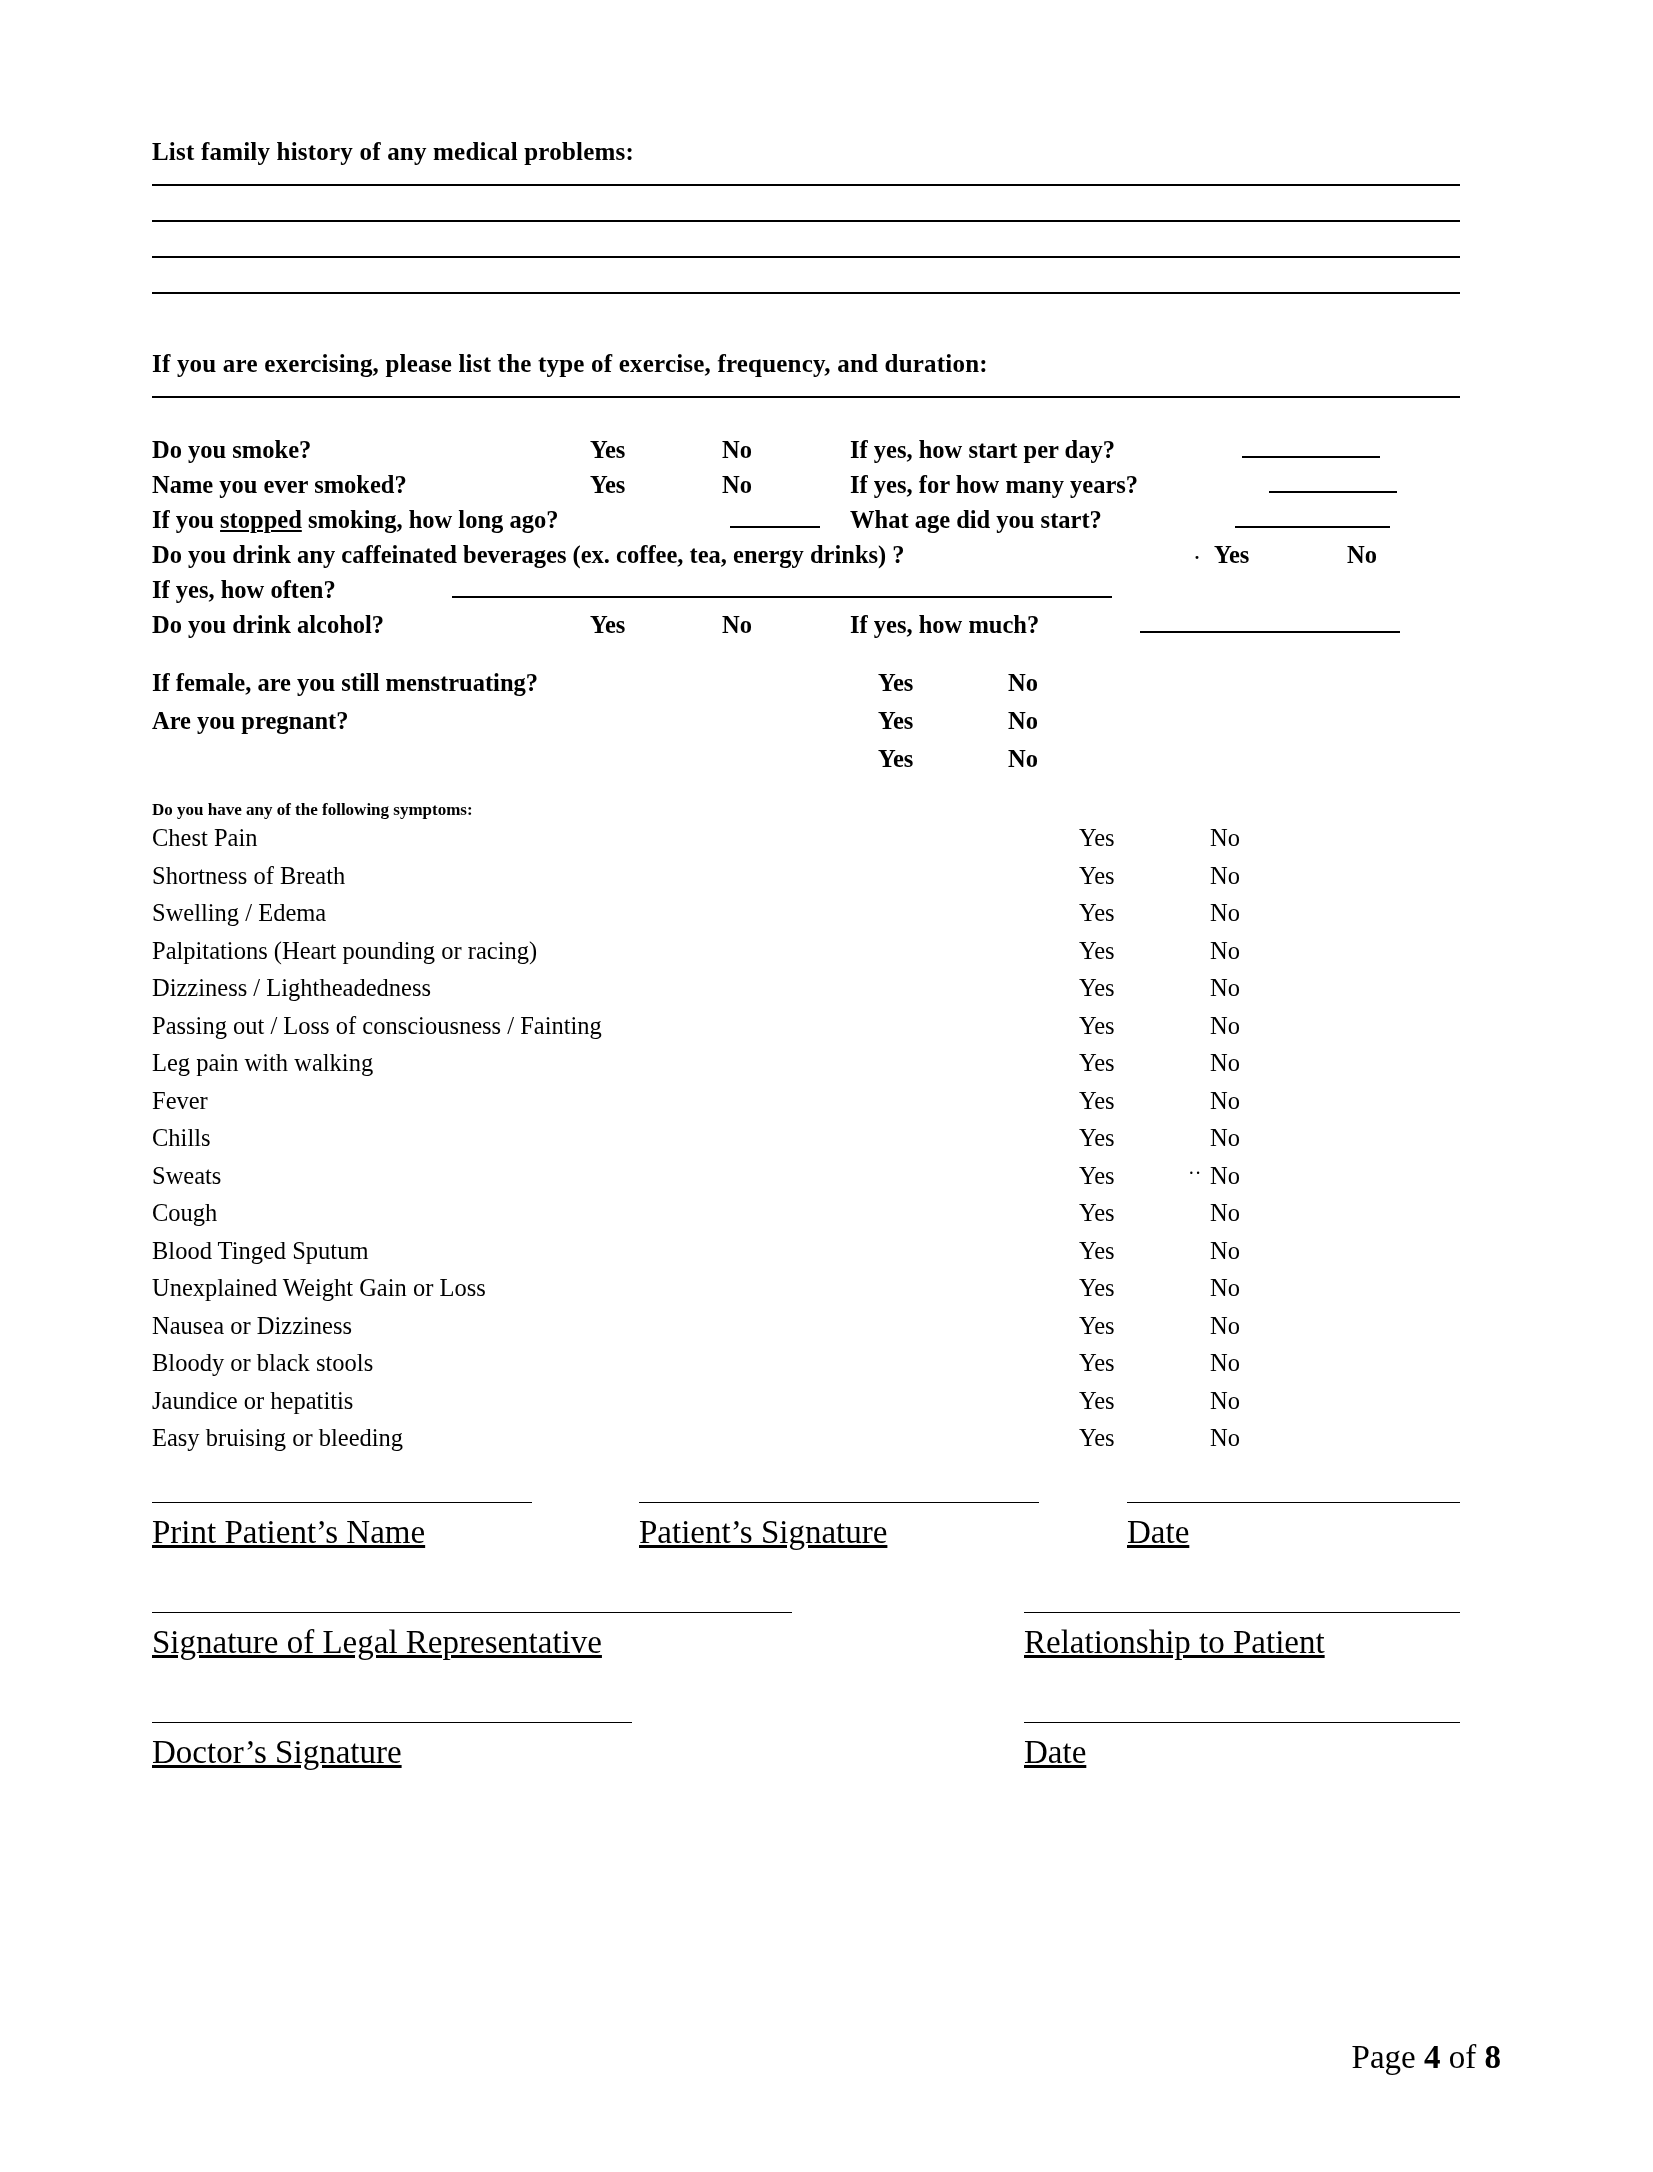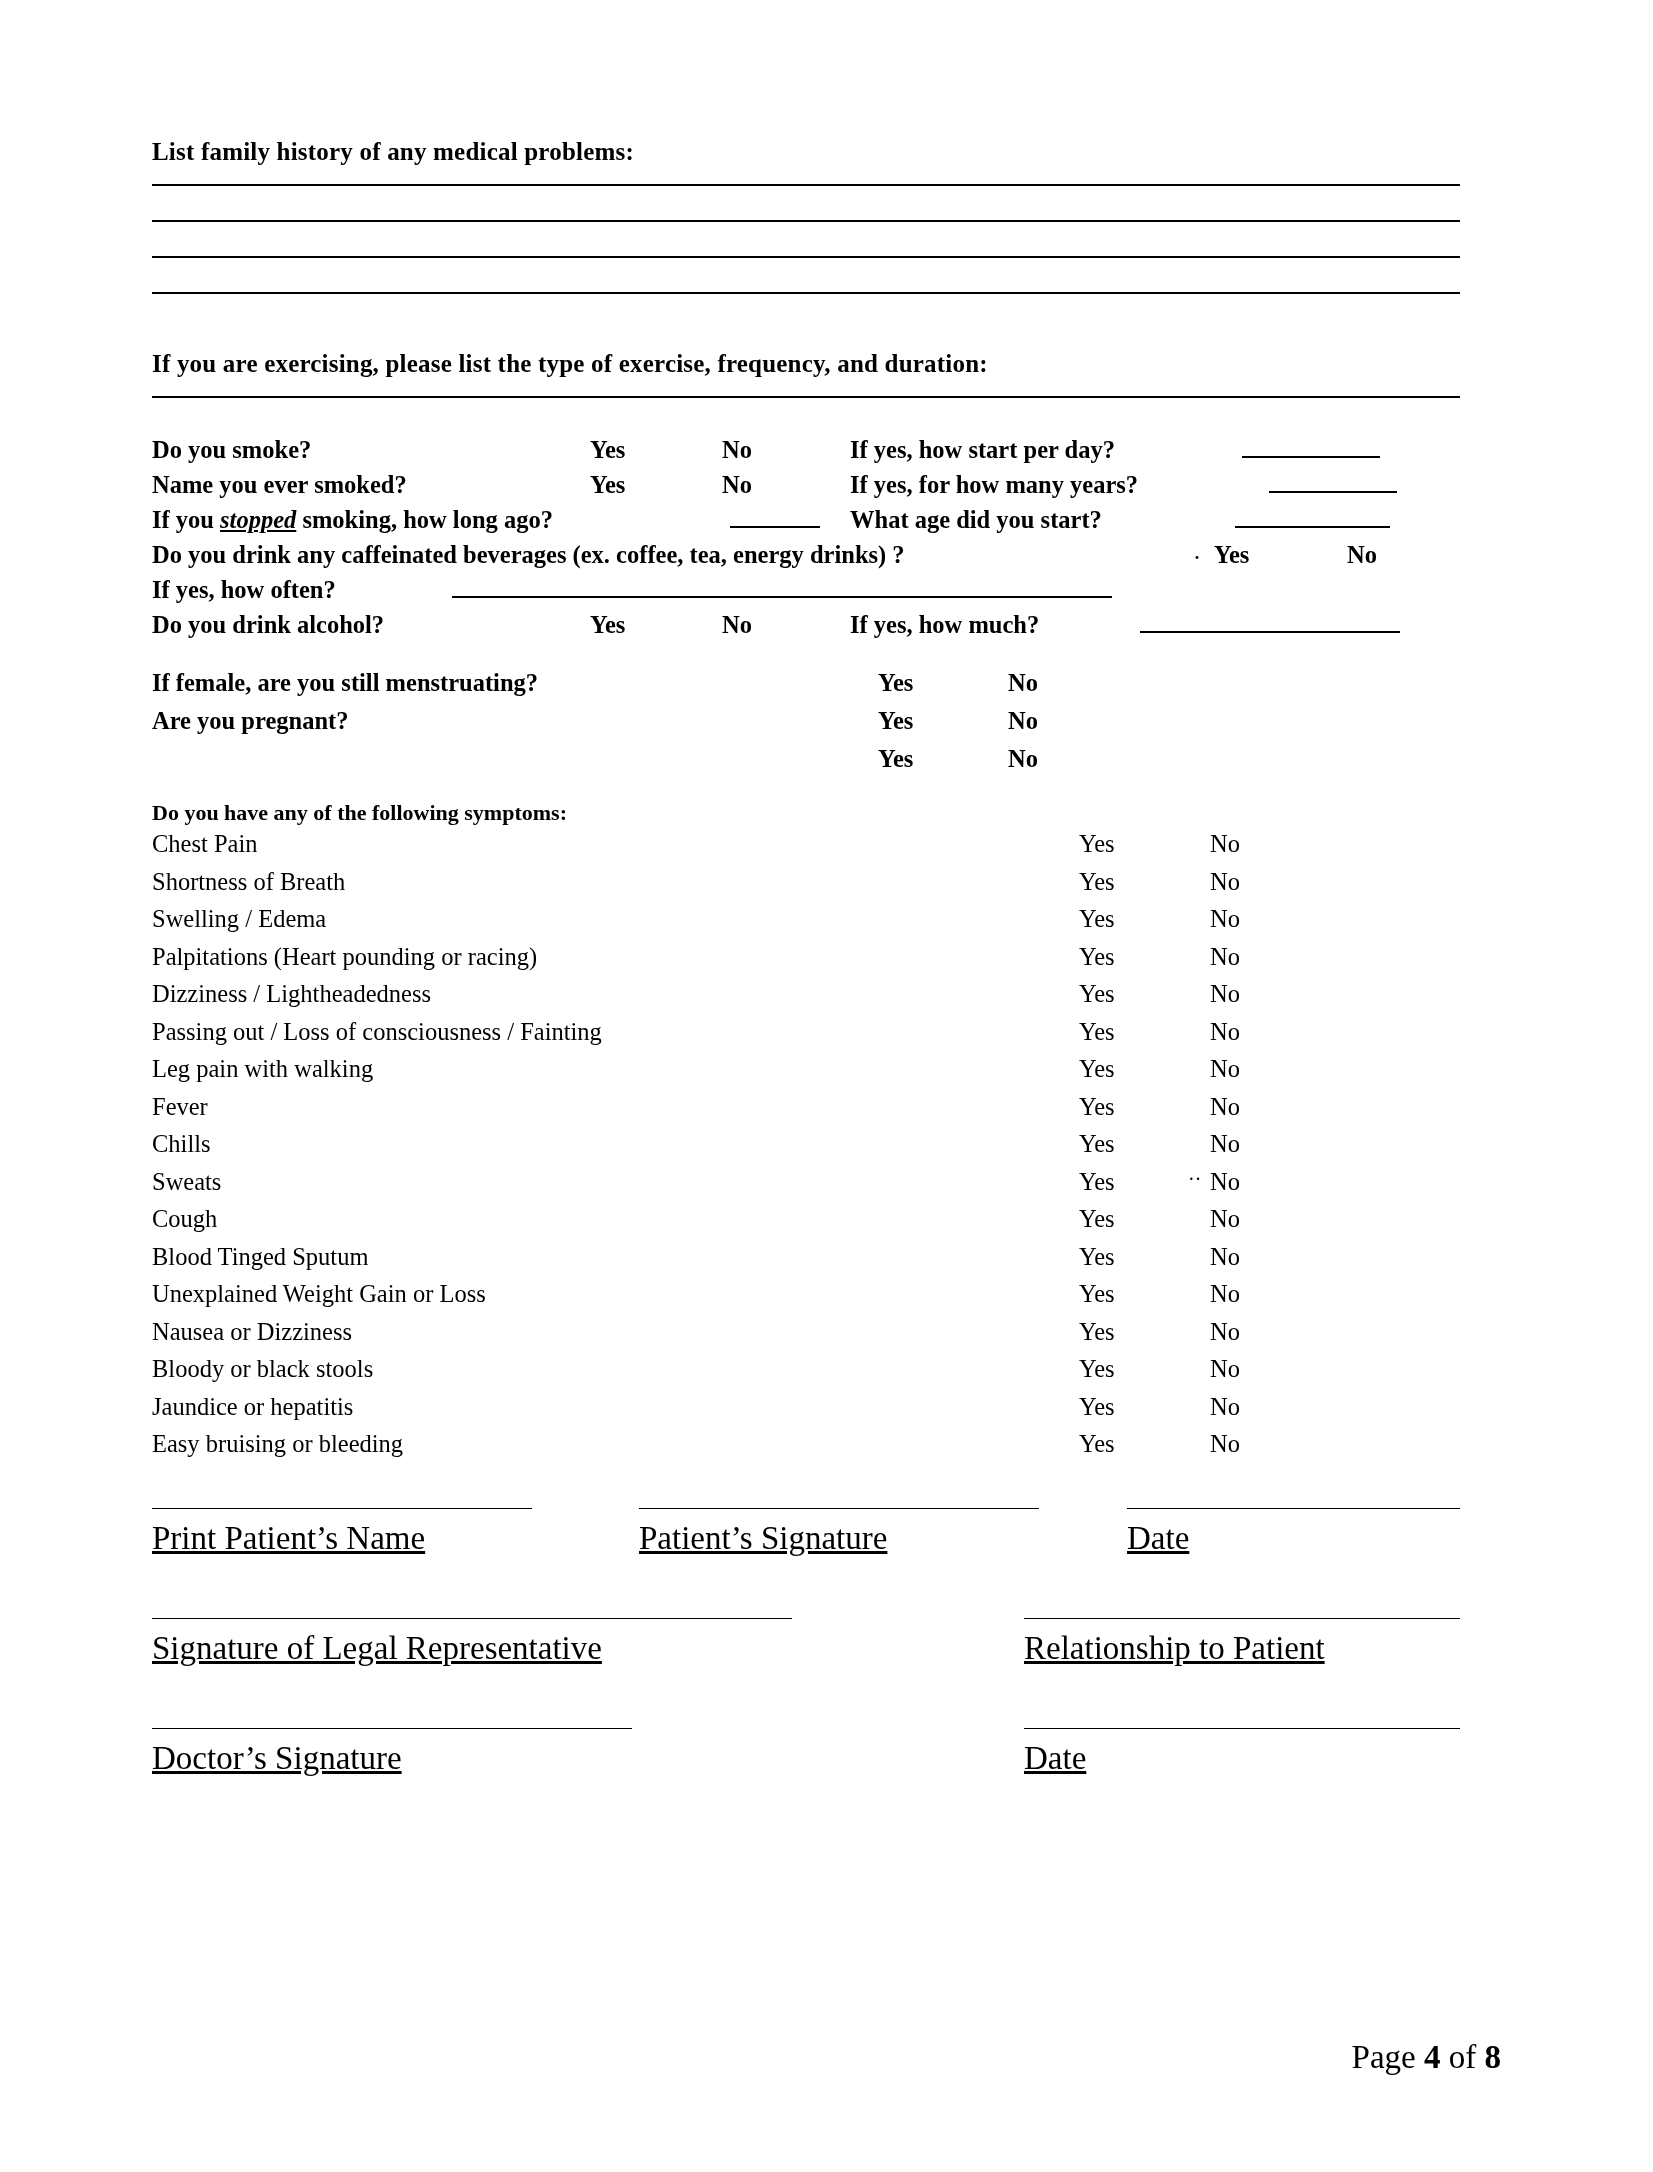--- a/index.html
+++ b/index.html
@@ -61,42 +61,41 @@
     top: 0;
   }
   .uline {
     display: inline-block;
     border-bottom: 2px solid #000;
     vertical-align: baseline;
     height: 22px;
   }
   .u-under {
     text-decoration: underline;
-    font-style: italic;
   }
 
   
   .fblock {
     font-weight: bold;
     font-size: 24.5px;
     line-height: 38px;
   }
   .frow {
     position: relative;
     height: 38px;
     white-space: nowrap;
   }
   .frow .lbl { position: absolute; left: 0; top: 0; }
   .frow .yes { position: absolute; left: 726px; top: 0; }
   .frow .no  { position: absolute; left: 856px; top: 0; }
 
   
   .sym-heading {
     font-weight: bold;
-    font-size: 22px;
+    font-size: 17px;
     margin-bottom: 4px;
   }
   .sym-row {
     position: relative;
     height: 37.5px;
     font-size: 24.5px;
     white-space: nowrap;
   }
   .sym-row .lbl { position: absolute; left: 0; top: 0; }
   .sym-row .yes { position: absolute; left: 927px; top: 0; }

